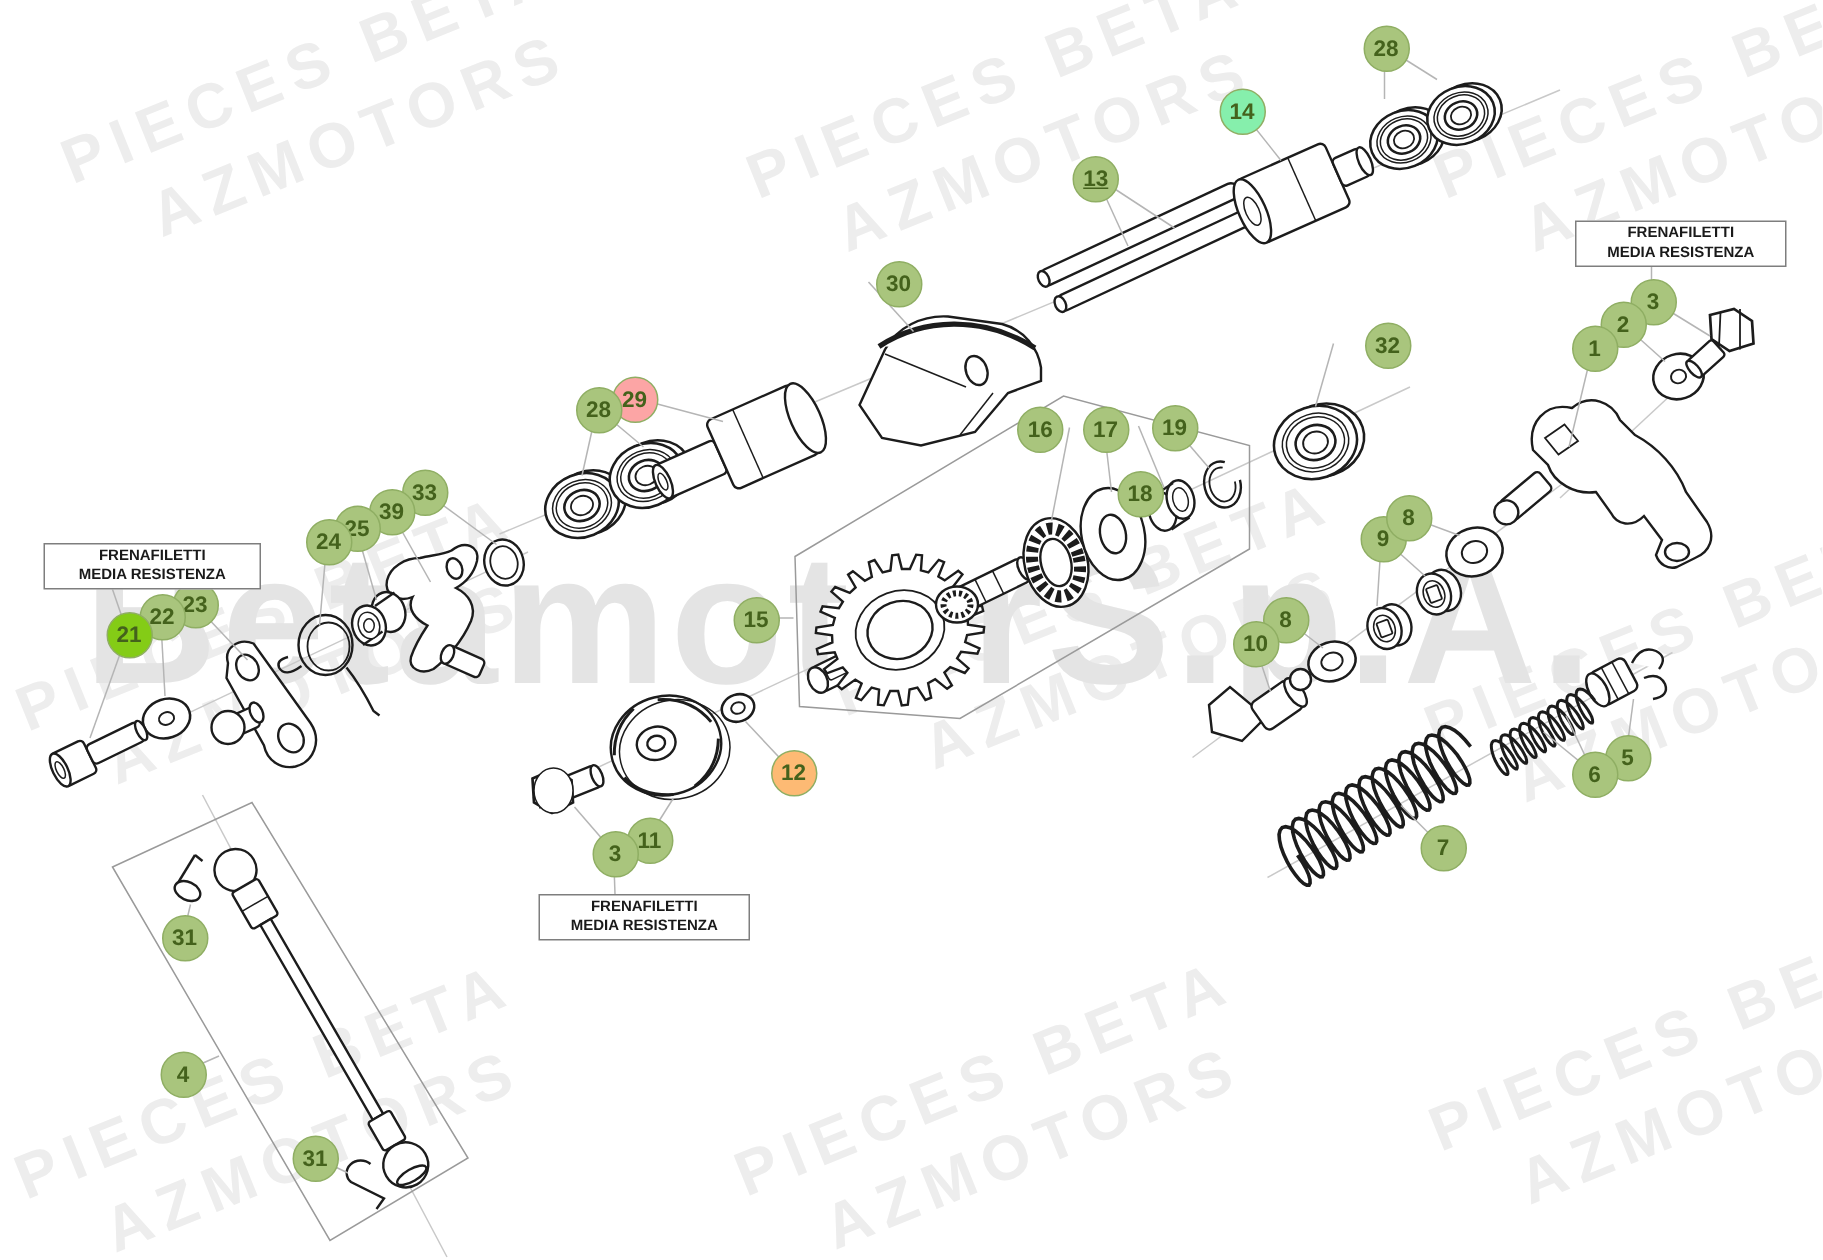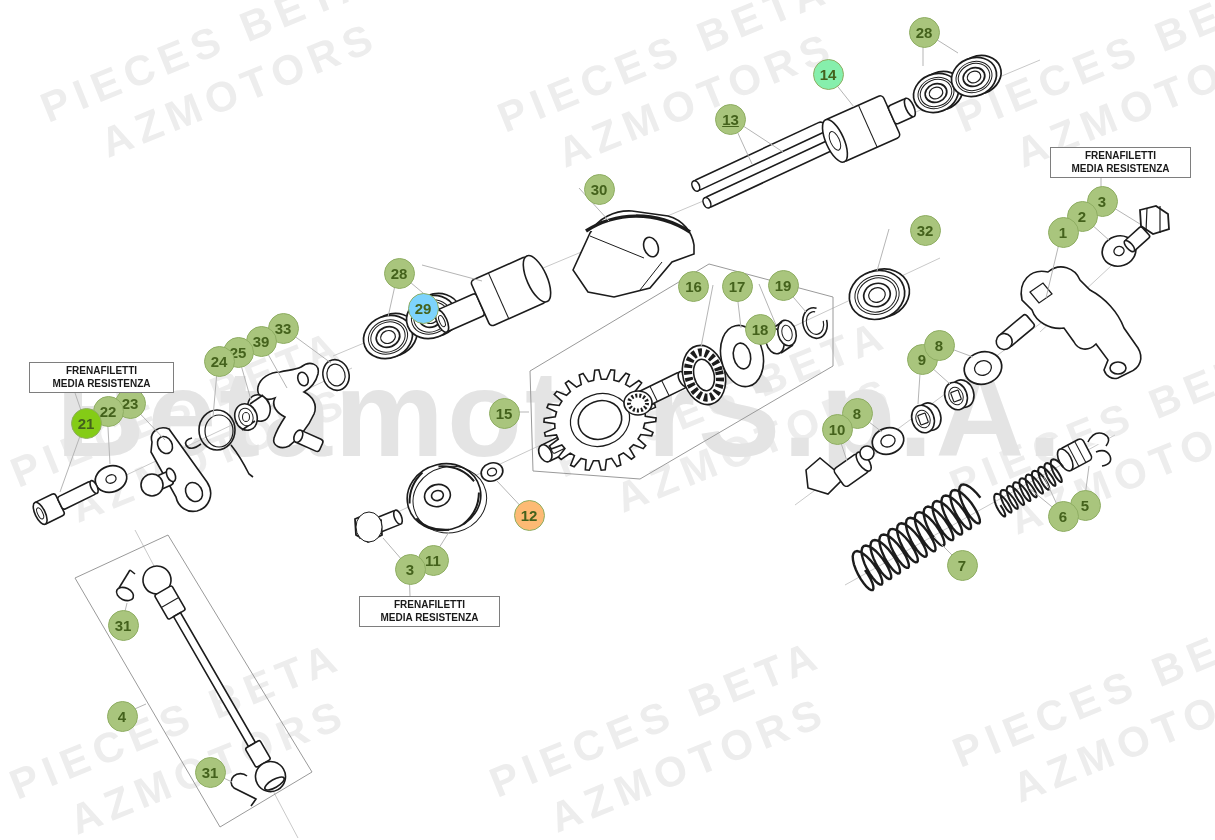--- a/index.html
+++ b/index.html
@@ -393,21 +393,21 @@
 
   <div class="overlay" id="badges">
       <div class="badge" style="left: 908.5px; top: 16.5px; background: rgb(169, 197, 125); border: 1px solid rgb(143, 174, 99); color: rgb(68, 98, 28);">28</div>
       <div class="badge" style="left: 812.5px; top: 58.5px; background: #86efac; border: 1px solid rgb(143, 174, 99); color: rgb(68, 98, 28);">14</div>
       <div class="badge" style="left: 715px; top: 103.5px; background: rgb(169, 197, 125); border: 1px solid rgb(143, 174, 99); color: rgb(68, 98, 28); text-decoration: underline;">13</div>
       <div class="badge" style="left: 564.5px; top: 173.5px; background: rgb(169, 197, 125); border: 1px solid rgb(143, 174, 99); color: rgb(68, 98, 28); margin-left: 19px;">30</div>
       <div class="badge" style="left: 1086.5px; top: 185.5px; background: rgb(169, 197, 125); border: 1px solid rgb(143, 174, 99); color: rgb(68, 98, 28);">3</div>
       <div class="badge" style="left: 1066.5px; top: 200.5px; background: rgb(169, 197, 125); border: 1px solid rgb(143, 174, 99); color: rgb(68, 98, 28);">2</div>
       <div class="badge" style="left: 1047.5px; top: 216.5px; background: rgb(169, 197, 125); border: 1px solid rgb(143, 174, 99); color: rgb(68, 98, 28);">1</div>
       <div class="badge" style="left: 874.5px; top: 214.5px; background: rgb(169, 197, 125); border: 1px solid rgb(143, 174, 99); color: rgb(68, 98, 28); margin-left: 35px;">32</div>
-      <div class="badge" style="left: 407.5px; top: 250.5px; background: #7dd3fc; border: 1px solid rgb(143, 174, 99); color: rgb(68, 98, 28); margin-top: 42px;">29</div>
+      <div class="badge" style="left: 407.5px; top: 250.5px; background: #fca5a5; border: 1px solid rgb(143, 174, 99); color: rgb(68, 98, 28);">29</div>
       <div class="badge" style="left: 383.5px; top: 257.5px; background: rgb(169, 197, 125); border: 1px solid rgb(143, 174, 99); color: rgb(68, 98, 28);">28</div>
       <div class="badge" style="left: 678px; top: 270.5px; background: rgb(169, 197, 125); border: 1px solid rgb(143, 174, 99); color: rgb(68, 98, 28);">16</div>
       <div class="badge" style="left: 721.5px; top: 270.5px; background: rgb(169, 197, 125); border: 1px solid rgb(143, 174, 99); color: rgb(68, 98, 28);">17</div>
       <div class="badge" style="left: 744.5px; top: 269.5px; background: rgb(169, 197, 125); border: 1px solid rgb(143, 174, 99); color: rgb(68, 98, 28); margin-top: 44px;">18</div>
       <div class="badge" style="left: 767.5px; top: 269.5px; background: rgb(169, 197, 125); border: 1px solid rgb(143, 174, 99); color: rgb(68, 98, 28);">19</div>
       <div class="badge" style="left: 267.5px; top: 312.5px; background: rgb(169, 197, 125); border: 1px solid rgb(143, 174, 99); color: rgb(68, 98, 28);">33</div>
       <div class="badge" style="left: 245.5px; top: 325.5px; background: rgb(169, 197, 125); border: 1px solid rgb(143, 174, 99); color: rgb(68, 98, 28);">39</div>
       <div class="badge" style="left: 222.5px; top: 336.5px; background: rgb(169, 197, 125); border: 1px solid rgb(143, 174, 99); color: rgb(68, 98, 28);">25</div>
       <div class="badge" style="left: 203.5px; top: 345.5px; background: rgb(169, 197, 125); border: 1px solid rgb(143, 174, 99); color: rgb(68, 98, 28);">24</div>
       <div class="badge" style="left: 906.5px; top: 343.5px; background: rgb(169, 197, 125); border: 1px solid rgb(143, 174, 99); color: rgb(68, 98, 28);">9</div>

